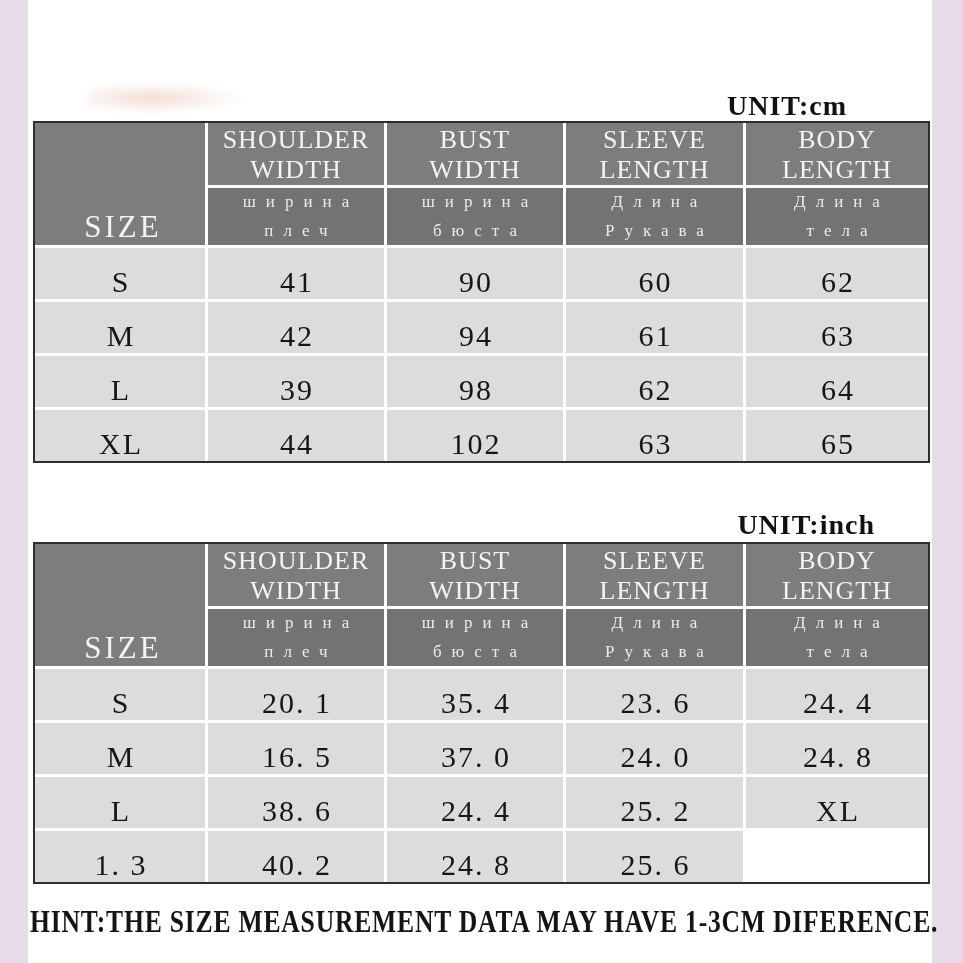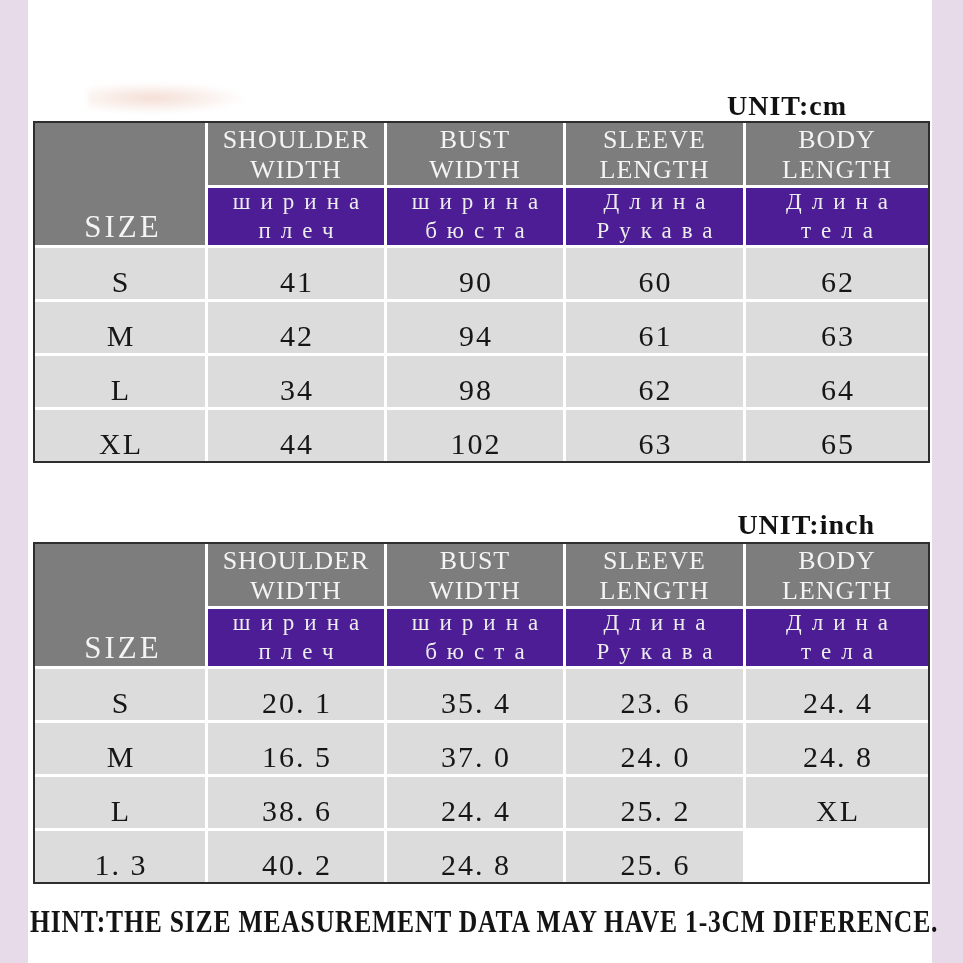--- a/index.html
+++ b/index.html
@@ -46,22 +46,22 @@
   .hsize {
     grid-column:1; grid-row:1 / span 2;
     background:#7d7d7d; color:#f4f4f4;
     font-size:31px; letter-spacing:3px; padding-left:6px;
   }
   .hen {
     background:#7d7d7d; color:#f4f4f4;
     font-size:26px; line-height:30px; letter-spacing:1px;
   }
   .hru {
-    background:#4c1d95; color:#ececec;
-    font-size:23px; line-height:29px;
+    background:#737373; color:#ececec;
+    font-size:17px; line-height:29px;
   }
   .hru div { letter-spacing:10px; padding-left:10px; }
   .dsize, .dval {
     background:#dcdcdc; color:#161616;
     font-size:30px; letter-spacing:2px; padding-left:2px;
   }
 
   .hint {
     position:absolute; left:30px; top:903px;
     color:#141414; font-size:32px; letter-spacing:1px; white-space:nowrap;
@@ -117,21 +117,21 @@
     <div class="cell dval">41</div>
     <div class="cell dval">90</div>
     <div class="cell dval">60</div>
     <div class="cell dval">62</div>
     <div class="cell dsize">M</div>
     <div class="cell dval">42</div>
     <div class="cell dval">94</div>
     <div class="cell dval">61</div>
     <div class="cell dval">63</div>
     <div class="cell dsize">L</div>
-    <div class="cell dval">34</div>
+    <div class="cell dval">39</div>
     <div class="cell dval">98</div>
     <div class="cell dval">62</div>
     <div class="cell dval">64</div>
     <div class="cell dsize">XL</div>
     <div class="cell dval">44</div>
     <div class="cell dval">102</div>
     <div class="cell dval">63</div>
     <div class="cell dval">65</div>
   </div>
 

